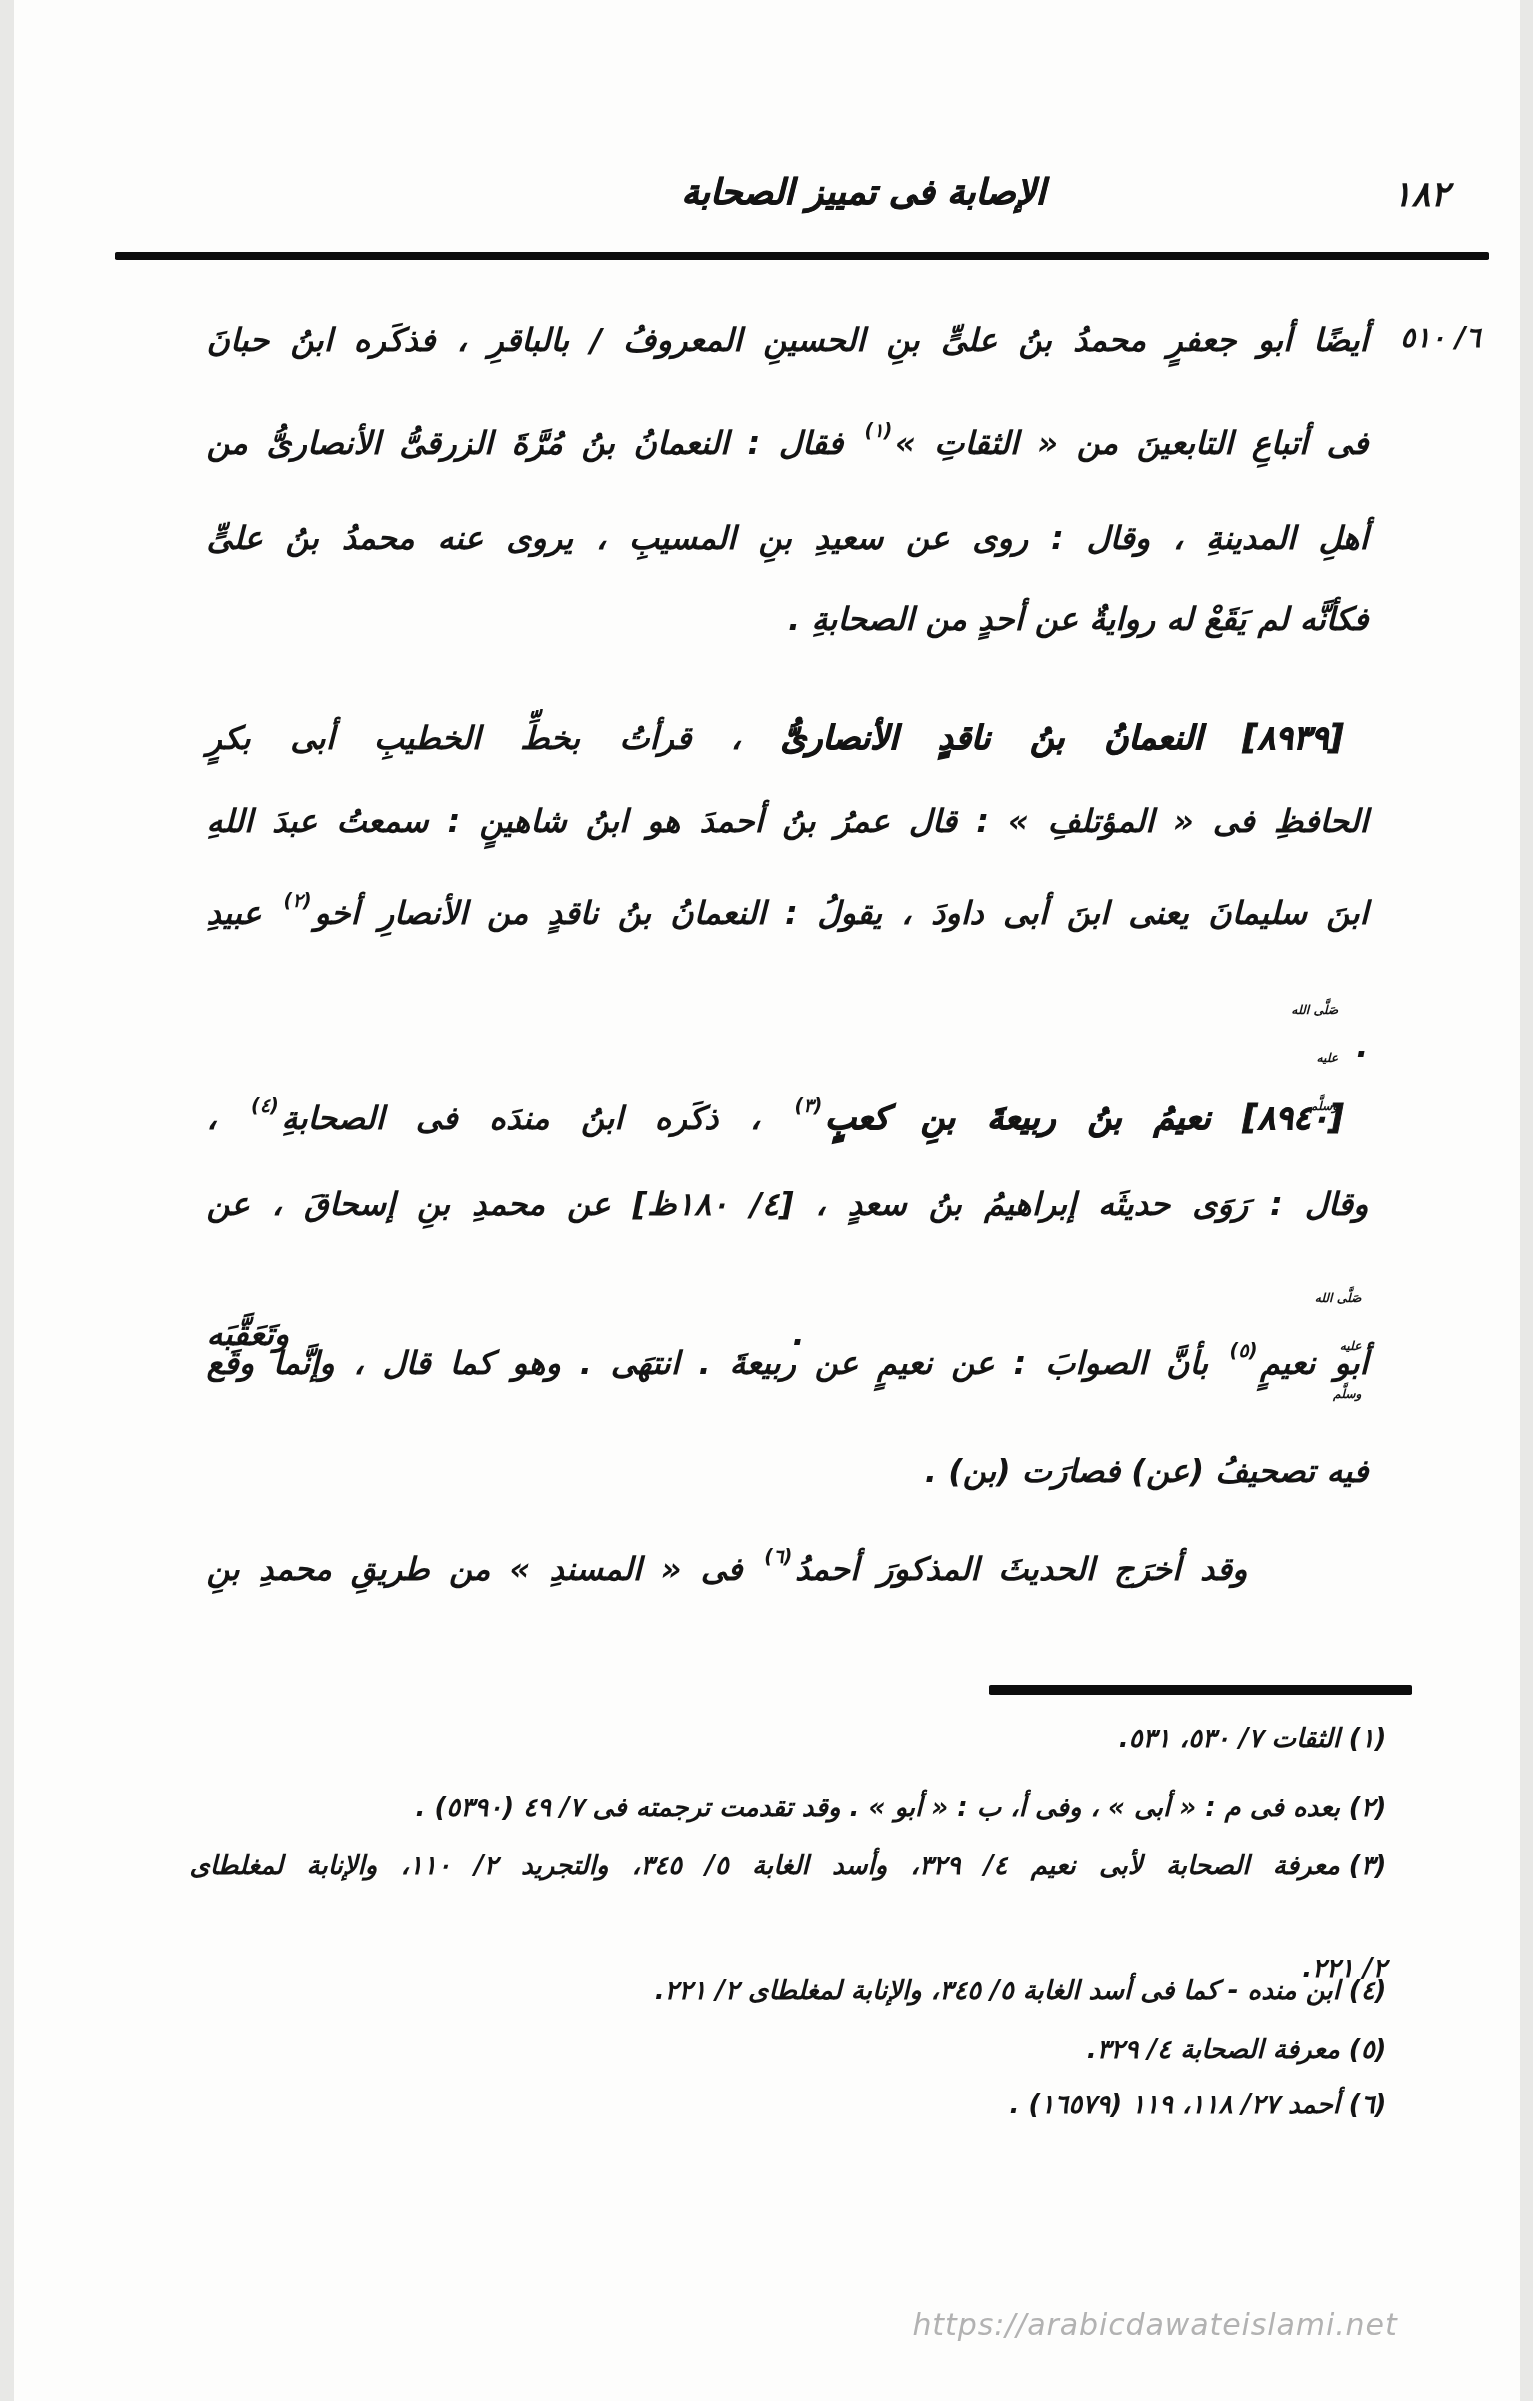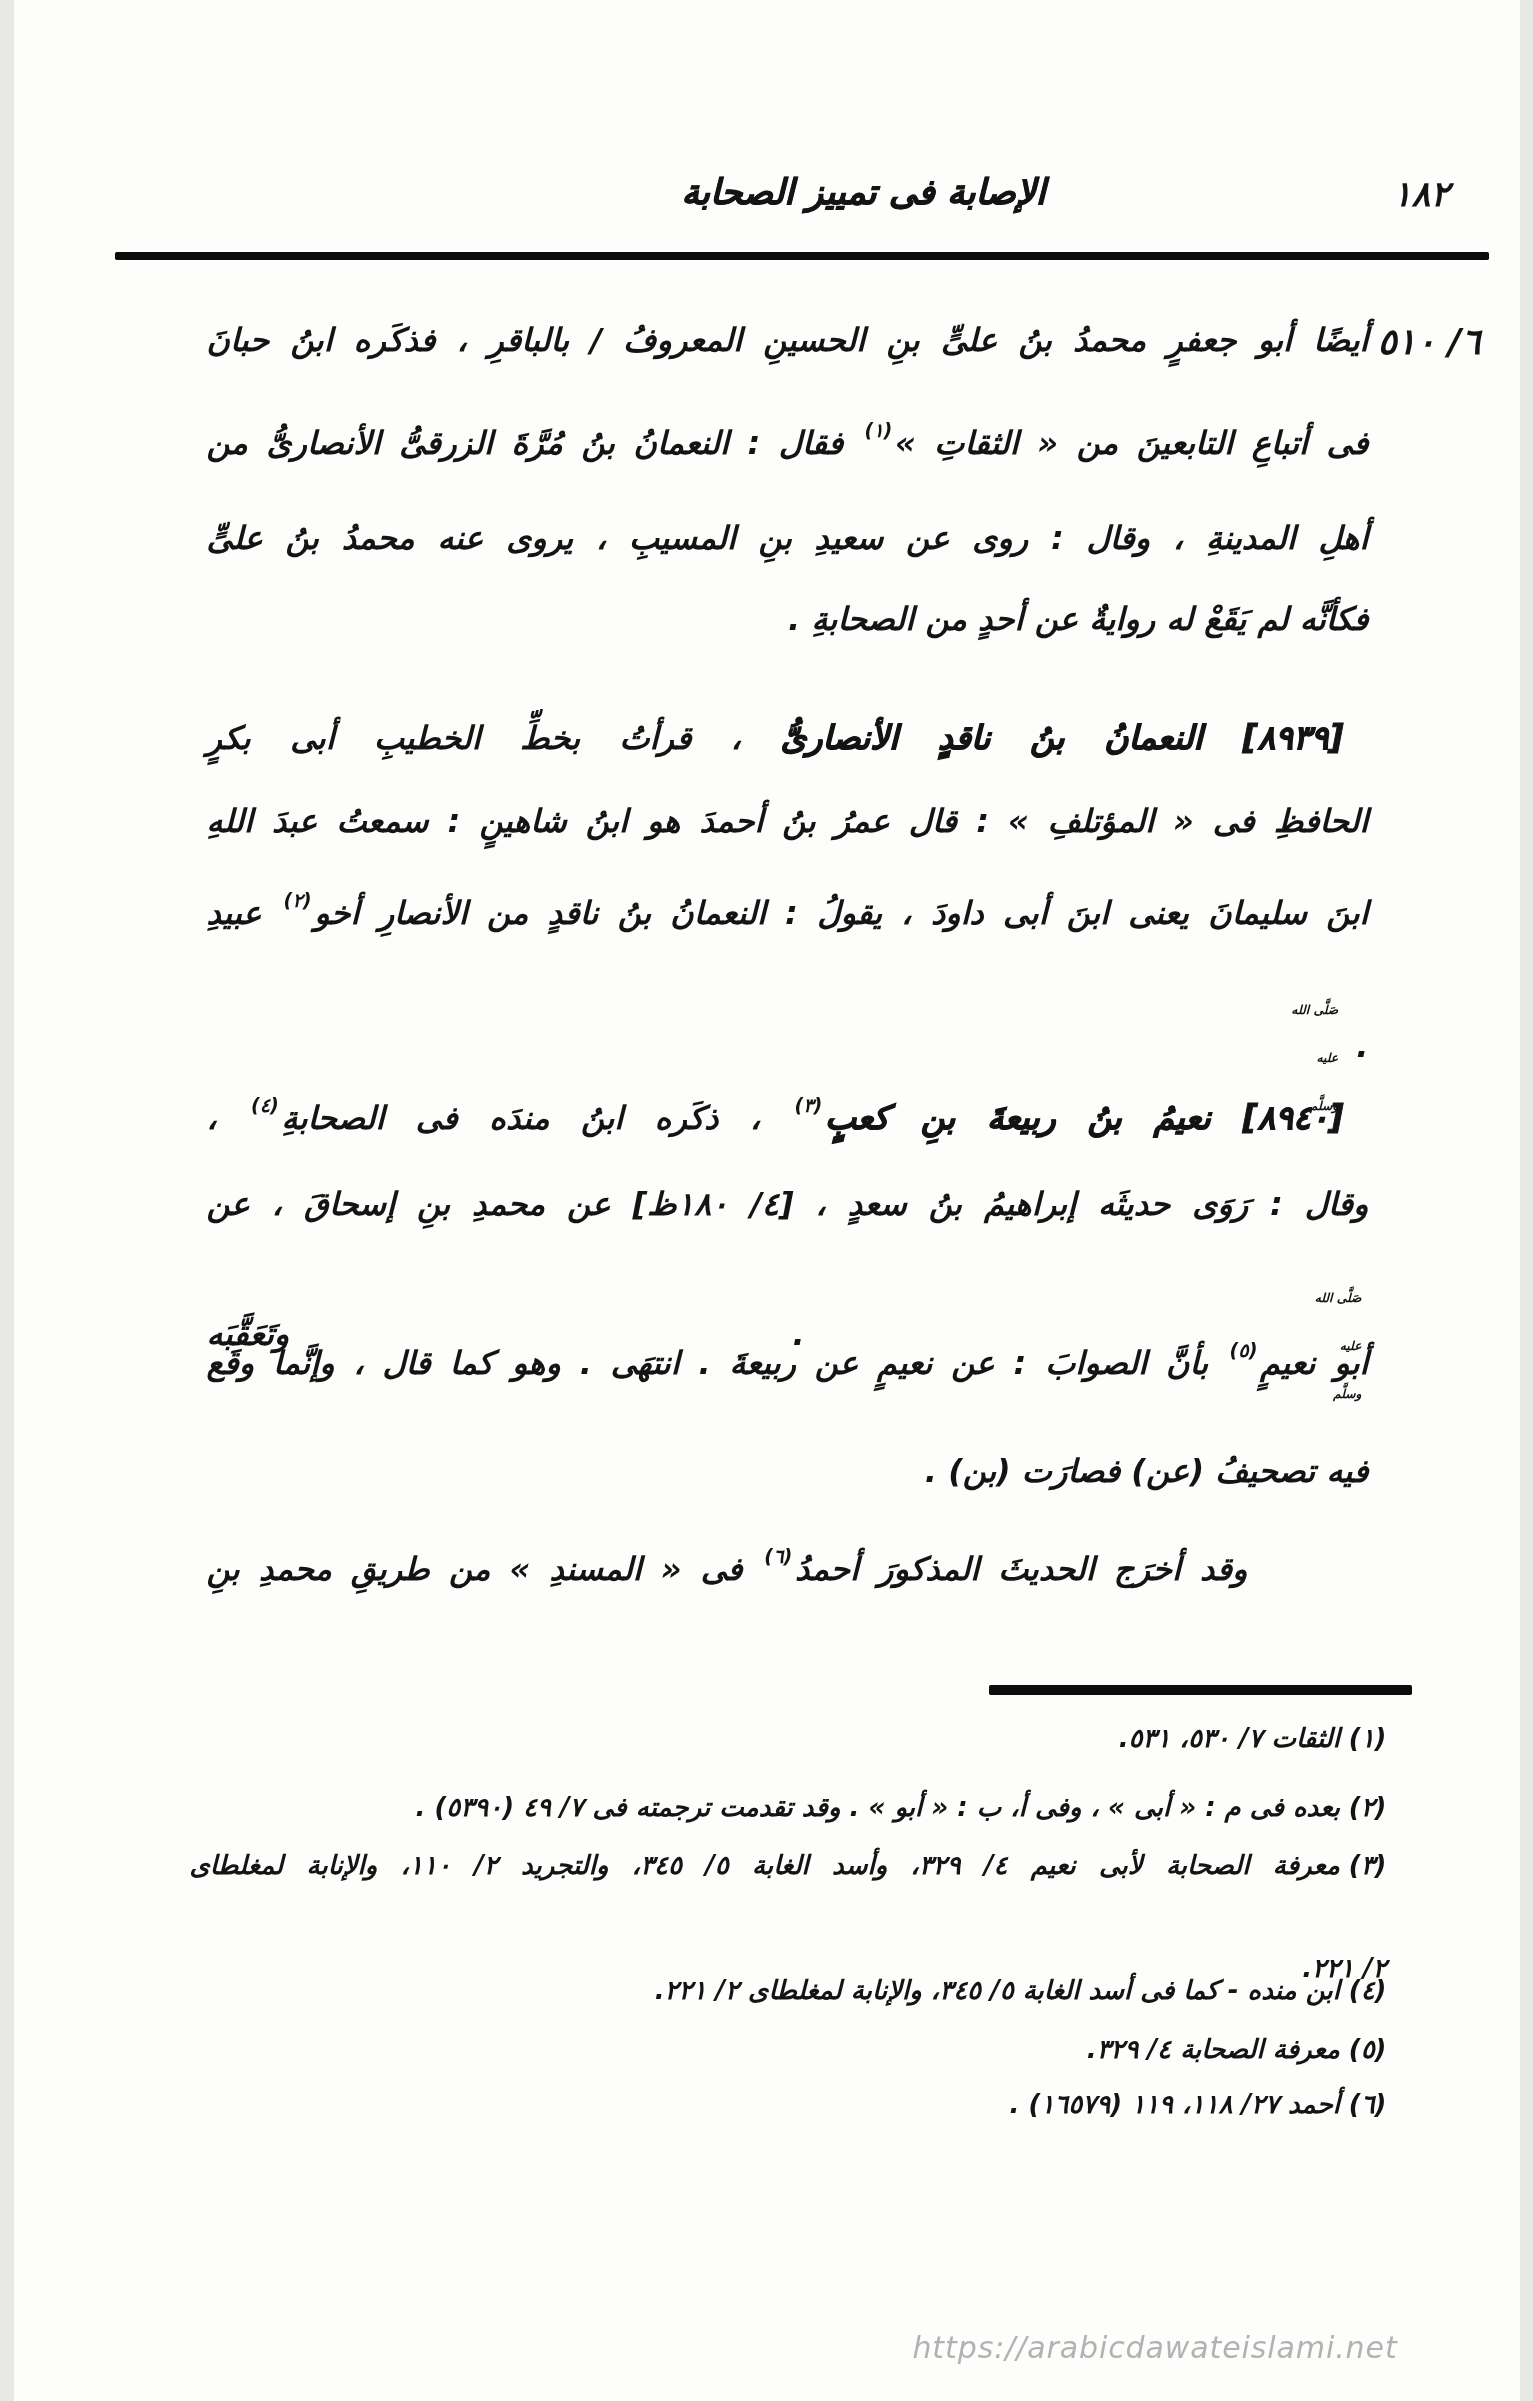--- a/index.html
+++ b/index.html
@@ -21,21 +21,21 @@
     position:absolute; top:174px; left:1359px; width:97px;
     direction:rtl; text-align:center; font-size:35px; font-weight:bold;
   }
   .hdr-rule{
     position:absolute; top:252px; left:101px; width:1374px; height:8px;
     background:var(--rule); border-radius:1.8px;
   }
   
   .margin-note{
     position:absolute; top:321px; right:39px;
-    direction:rtl; font-size:36px; font-weight:bold; white-space:nowrap;
+    direction:rtl; font-size:28px; font-weight:bold; white-space:nowrap;
   }
   
   .line{
     position:absolute; left:193px; right:151px;
     direction:rtl; unicode-bidi:plaintext;
     font-size:32px; font-weight:bold; line-height:1.55; color:var(--ink);
   }
   .jfull{text-align:justify; text-align-last:justify;}
   .last{text-align:justify; text-align-last:right;}
   .indent1{right:176px;}
@@ -60,21 +60,21 @@
     position:absolute; left:176px; right:133px;
     direction:rtl; text-align:right;
     font-size:26px; font-weight:bold; line-height:1.5; color:var(--ink);
   }
   .fn.jfull{text-align:justify; text-align-last:justify;}
   .fn .marker{margin-left:8.8px;}
   
   .watermark{
     position:absolute; top:2307px; left:878px; width:527px;
     text-align:center; direction:ltr;
-    font-size:30px; letter-spacing:0.9px; color:var(--wm); font-weight:normal;margin-top:23px;
+    font-size:30px; letter-spacing:0.9px; color:var(--wm); font-weight:normal;
   }
 </style>
 </head>
 <body>
 
 <div class="page">
   <div class="hdr-title">الإصابة فى تمييز الصحابة</div>
   <div class="hdr-num">١٨٢</div>
   <div class="hdr-rule"></div>
   <div class="margin-note">٦/ ٥١٠</div>

